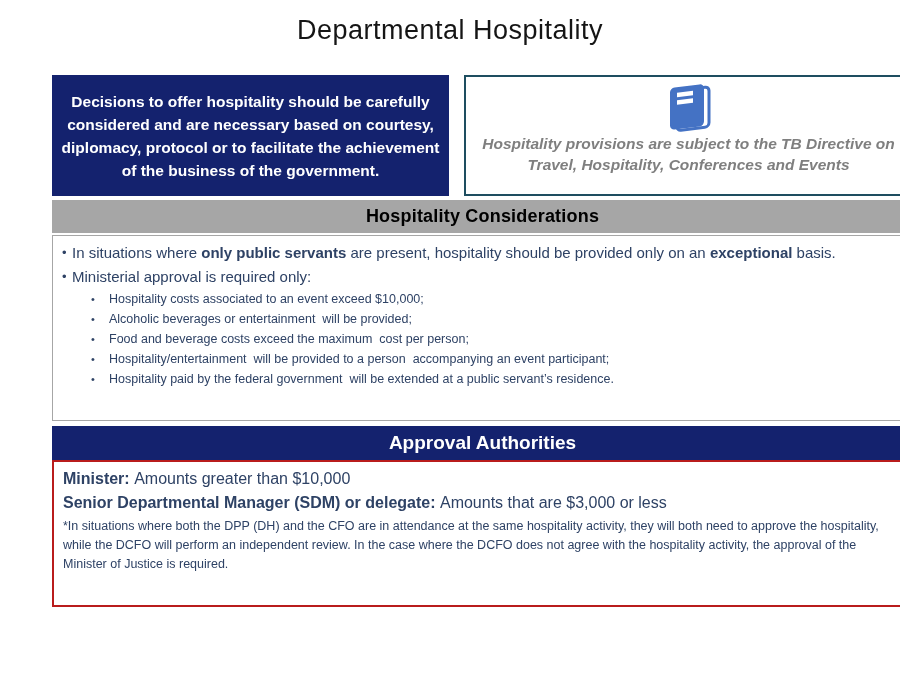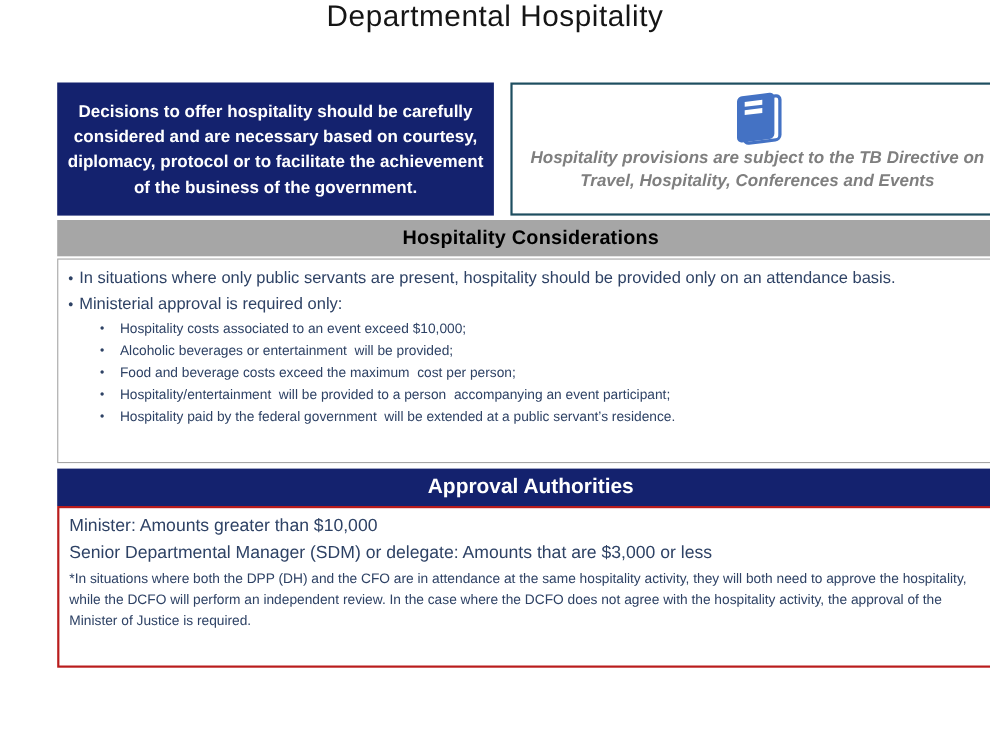--- a/index.html
+++ b/index.html
@@ -5,20 +5,21 @@
   * { box-sizing: border-box; margin: 0; padding: 0; }
   html, body { width: 900px; height: 675px; }
   body {
     font-family: "Liberation Sans", sans-serif;
     background: #ffffff;
     overflow: hidden;
   }
   .slide { position: relative; width: 900px; height: 675px; background: #fff; }
 
   .title {
+    padding-top: 15px;
     text-align: center;
     font-size: 27px;
     letter-spacing: 0.5px;
     color: #151515;
   }
 
   .content { position: absolute; left: 52px; top: 75px; width: 861px; }
 
   
   .row-top { display: flex; gap: 15px; height: 121px; }
@@ -97,21 +98,21 @@
     height: 147px;
     border: 2px solid #b91c1c;
     background: #fff;
     color: #2E4265;
     padding: 5px 10px 0 9px;
     overflow: hidden;
   }
   .rule { font-size: 16px; line-height: 24px; }
   .footnote { margin-top: 2px; font-size: 12.5px; line-height: 19px; }
 
-  .b { font-weight: 400; }
+  .b { font-weight: 700; }
 </style>
 </head>
 <body>
 
 <div class="slide">
 
   <div class="title">Departmental Hospitality</div>
 
   <div class="content">
 
@@ -134,21 +135,21 @@
       </div>
     </div>
 
     <div class="gray-bar">
       <span>Hospitality Considerations</span>
     </div>
 
     <div class="considerations-box">
       <div class="bullet-row">
         <span class="marker">•</span>
-        <span class="btext"><span>In situations where </span><span class="b">only public servants</span><span> are present, hospitality should be provided only on an </span><span class="b">attendance</span><span> basis.</span></span>
+        <span class="btext"><span>In situations where </span><span class="b">only public servants</span><span> are present, hospitality should be provided only on an </span><span class="b">exceptional</span><span> basis.</span></span>
       </div>
       <div class="bullet-row">
         <span class="marker">•</span>
         <span class="btext"><span>Ministerial approval is required only:</span></span>
       </div>
       <div class="sub-bullets">
         <div class="sub-row">
           <span class="marker">•</span>
           <span class="btext">Hospitality costs associated to an event exceed $10,000;</span>
         </div>

